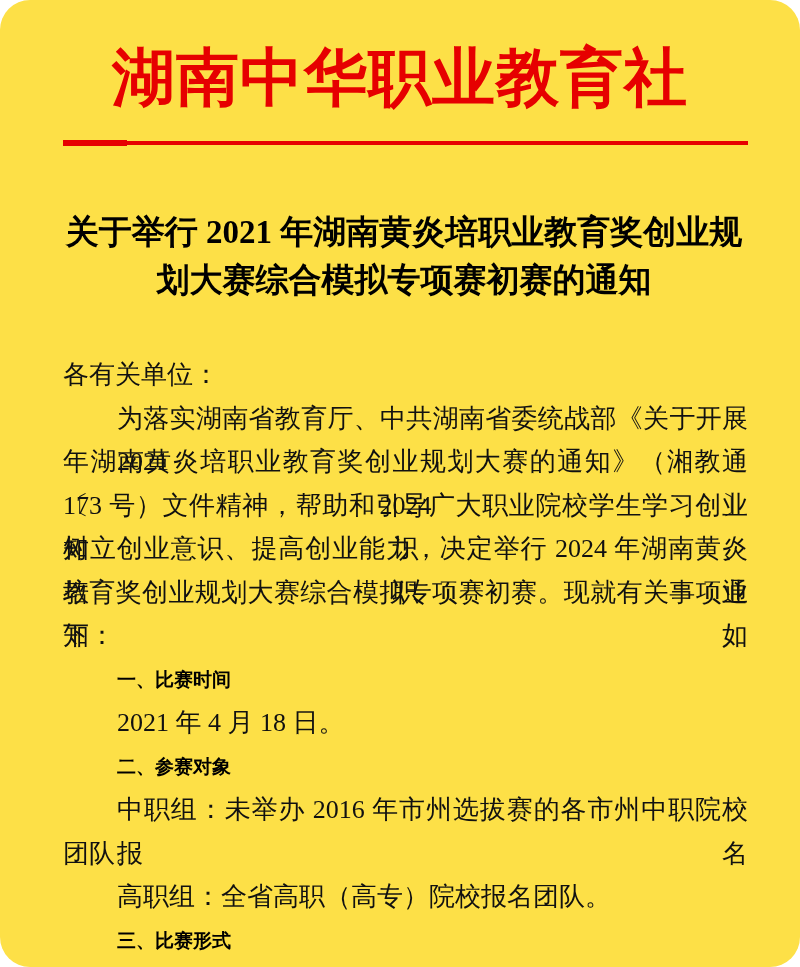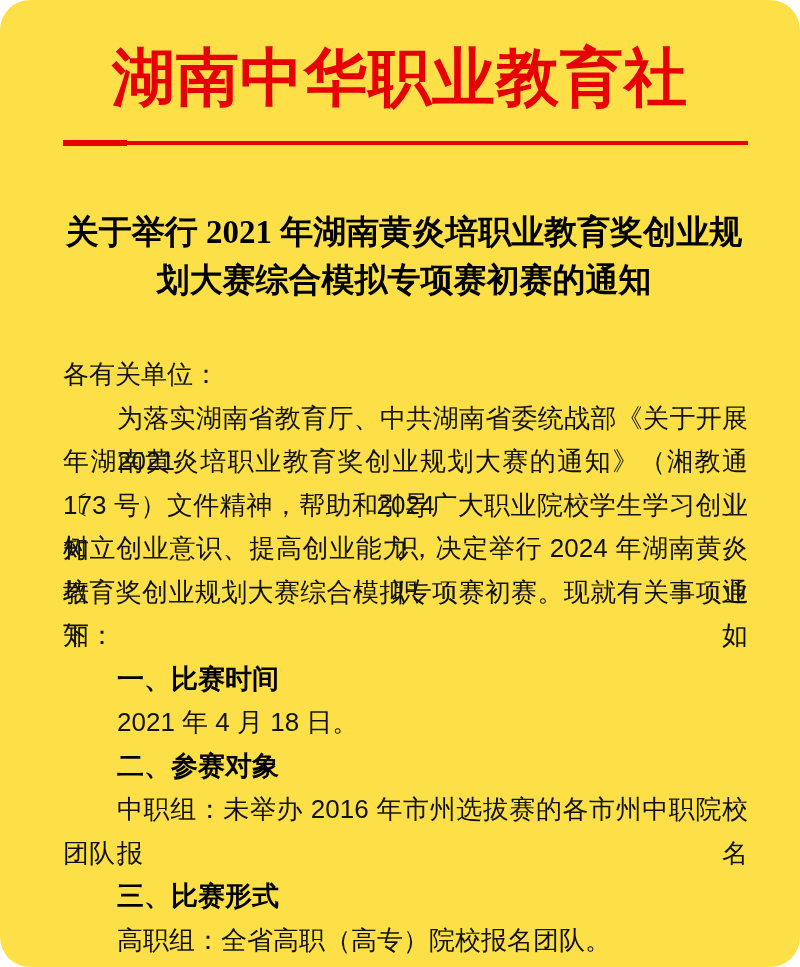--- a/index.html
+++ b/index.html
@@ -71,26 +71,26 @@
     width: 685px;
   }
   .line {
     height: 43.5px;
     line-height: 43.5px;
     font-size: 26px;
     white-space: nowrap;
     color: #111111;
   }
   .line.body {
-    font-family: Liberation Sans, sans-serif;
+    font-family: Liberation Serif, serif;
   }
   .line.heading {
     font-family: "Liberation Sans", "DejaVu Sans", sans-serif;
     font-weight: 700;
-    font-size: 27px;
+    font-size: 19px;
     color: #000000;
   }
   .line.indent {
     padding-left: 54px;
   }
   .line.justify {
     white-space: normal;
     text-align: justify;
     text-align-last: justify;
   }
@@ -116,17 +116,17 @@
       <div class="line body justify">年湖南黄炎培职业教育奖创业规划大赛的通知》（湘教通〔2024〕</div>
       <div class="line body justify">173 号）文件精神，帮助和引导广大职业院校学生学习创业知识、</div>
       <div class="line body justify">树立创业意识、提高创业能力，决定举行 2024 年湖南黄炎培职业</div>
       <div class="line body justify">教育奖创业规划大赛综合模拟专项赛初赛。现就有关事项通知如</div>
       <div class="line body">下：</div>
       <div class="line heading indent">一、比赛时间</div>
       <div class="line body indent">2021 年 4 月 18 日。</div>
       <div class="line heading indent">二、参赛对象</div>
       <div class="line body indent justify">中职组：未举办 2016 年市州选拔赛的各市州中职院校报名</div>
       <div class="line body">团队。</div>
+      <div class="line body indent">高职组：全省高职（高专）院校报名团队。</div>
       <div class="line heading indent">三、比赛形式</div>
-      <div class="line body indent">高职组：全省高职（高专）院校报名团队。</div>
     </div>
 
 </div>
 
 </body></html>

